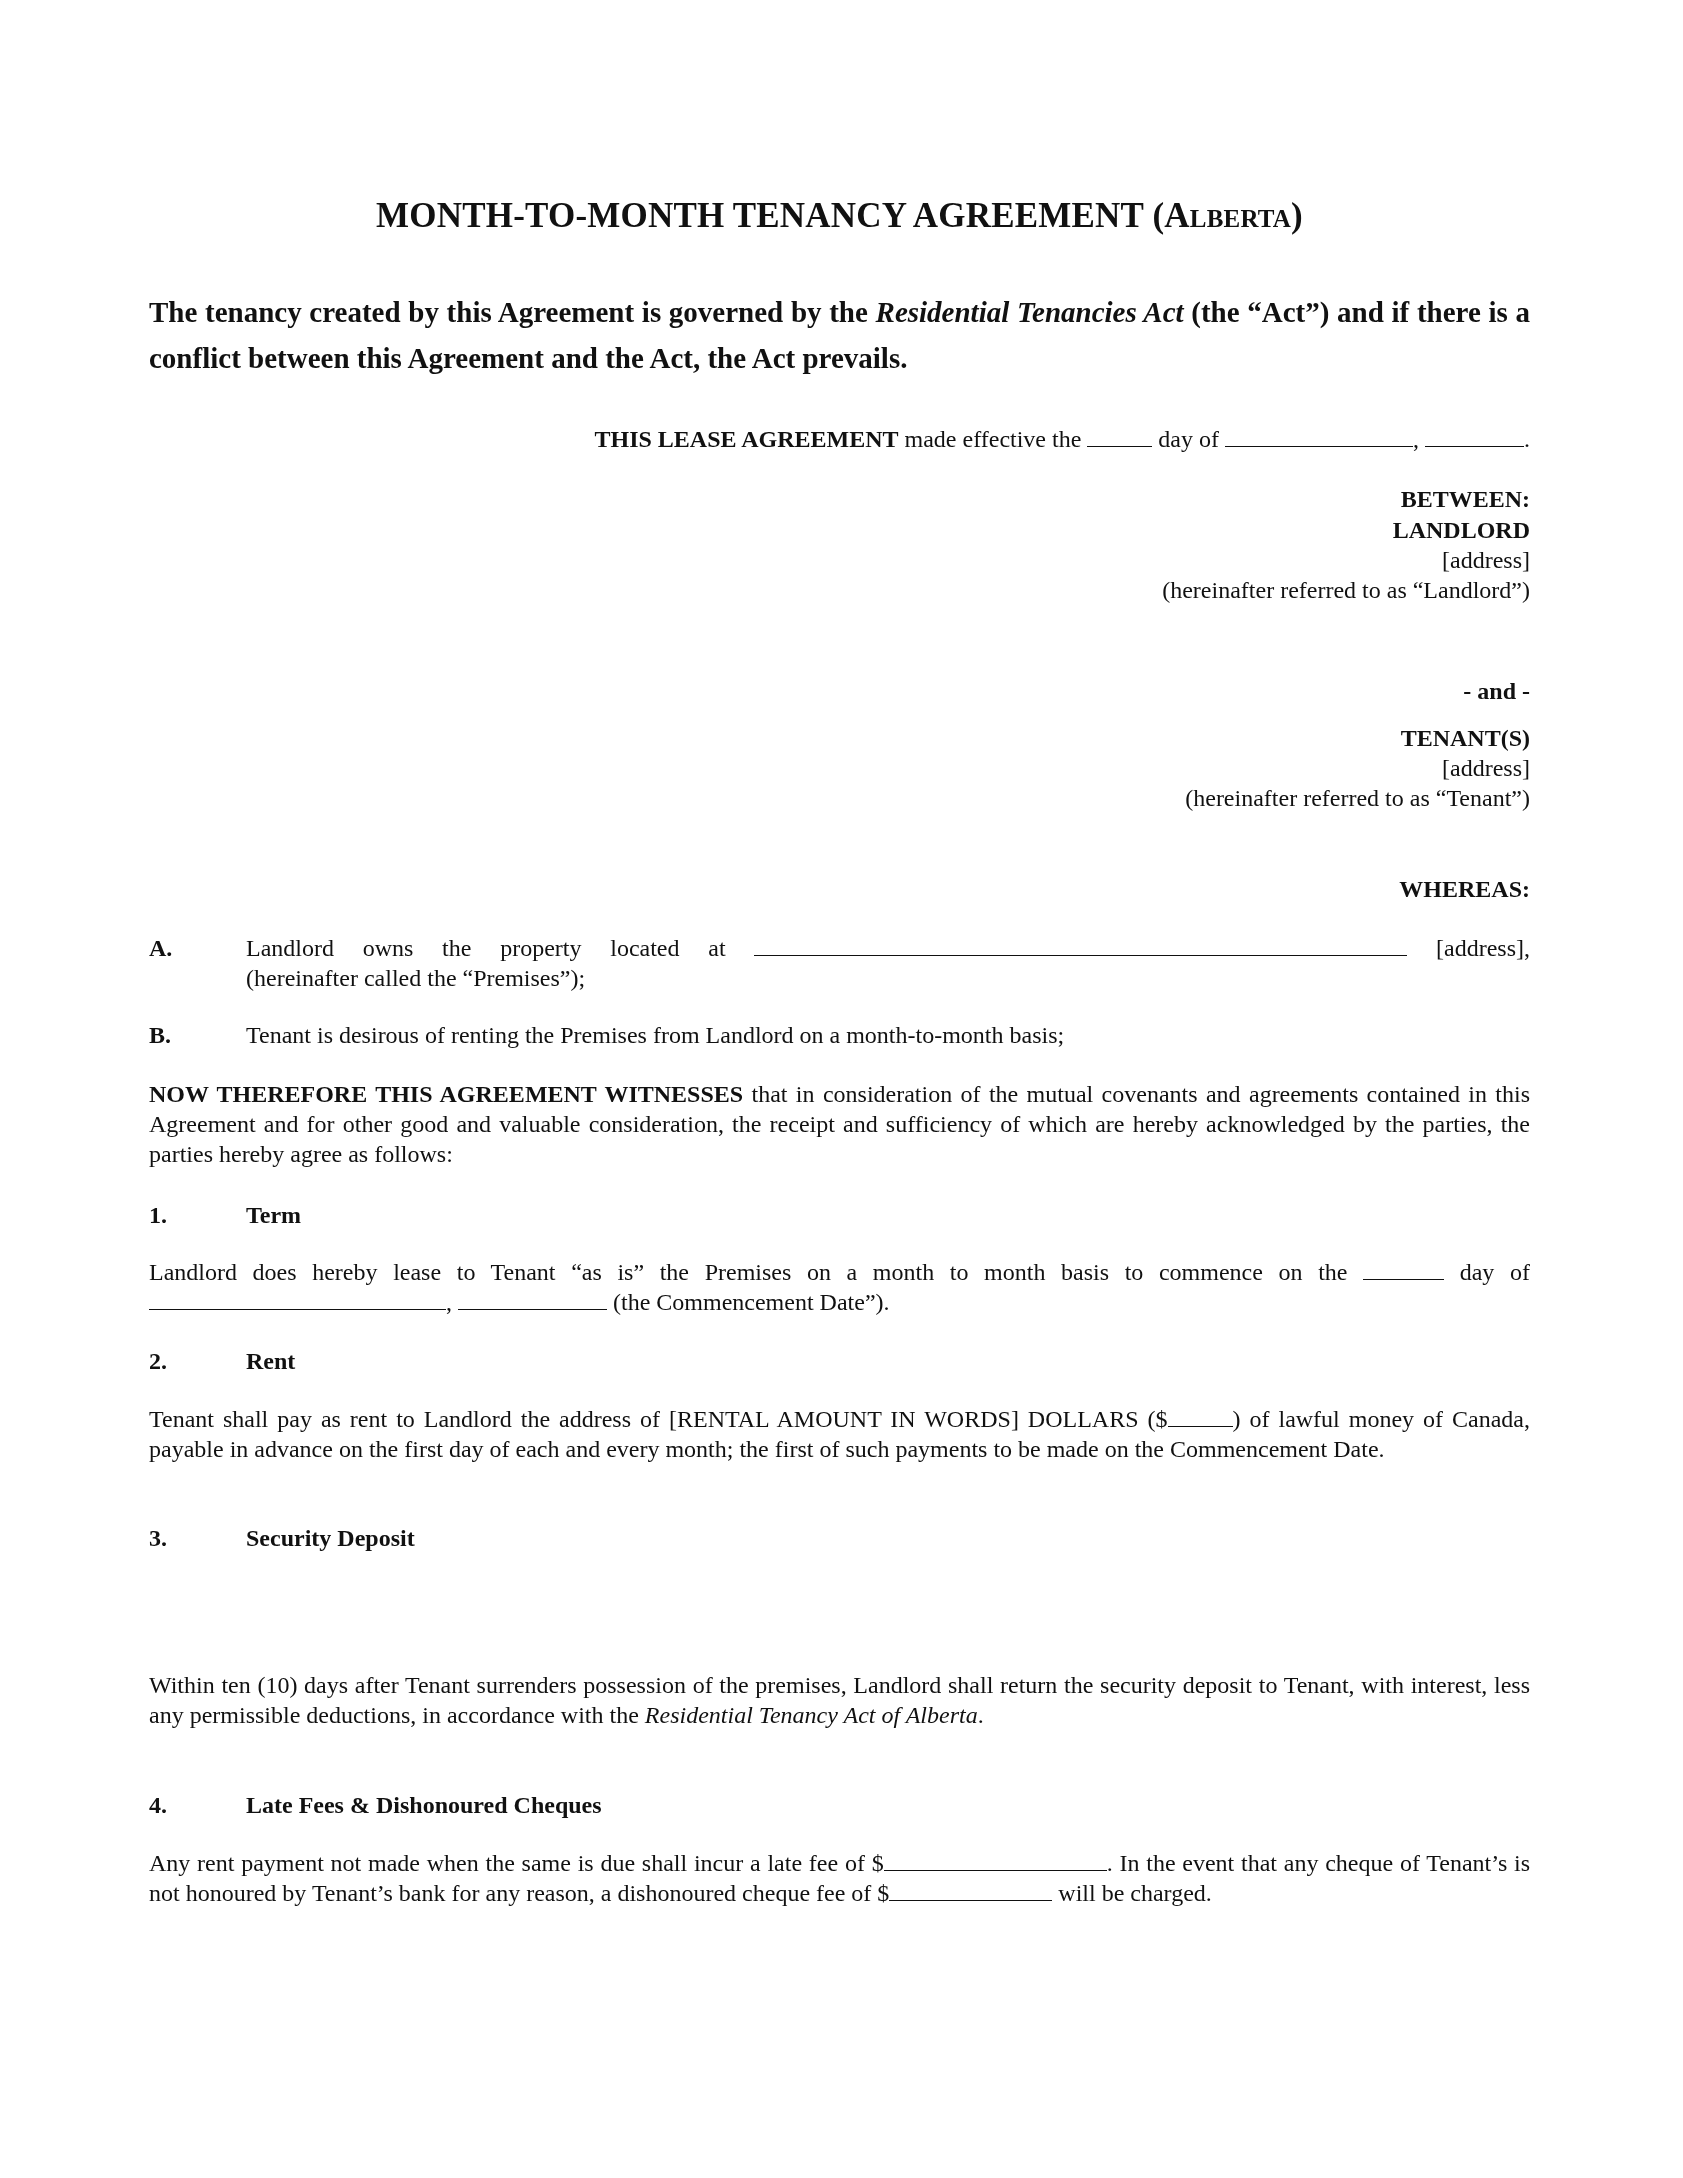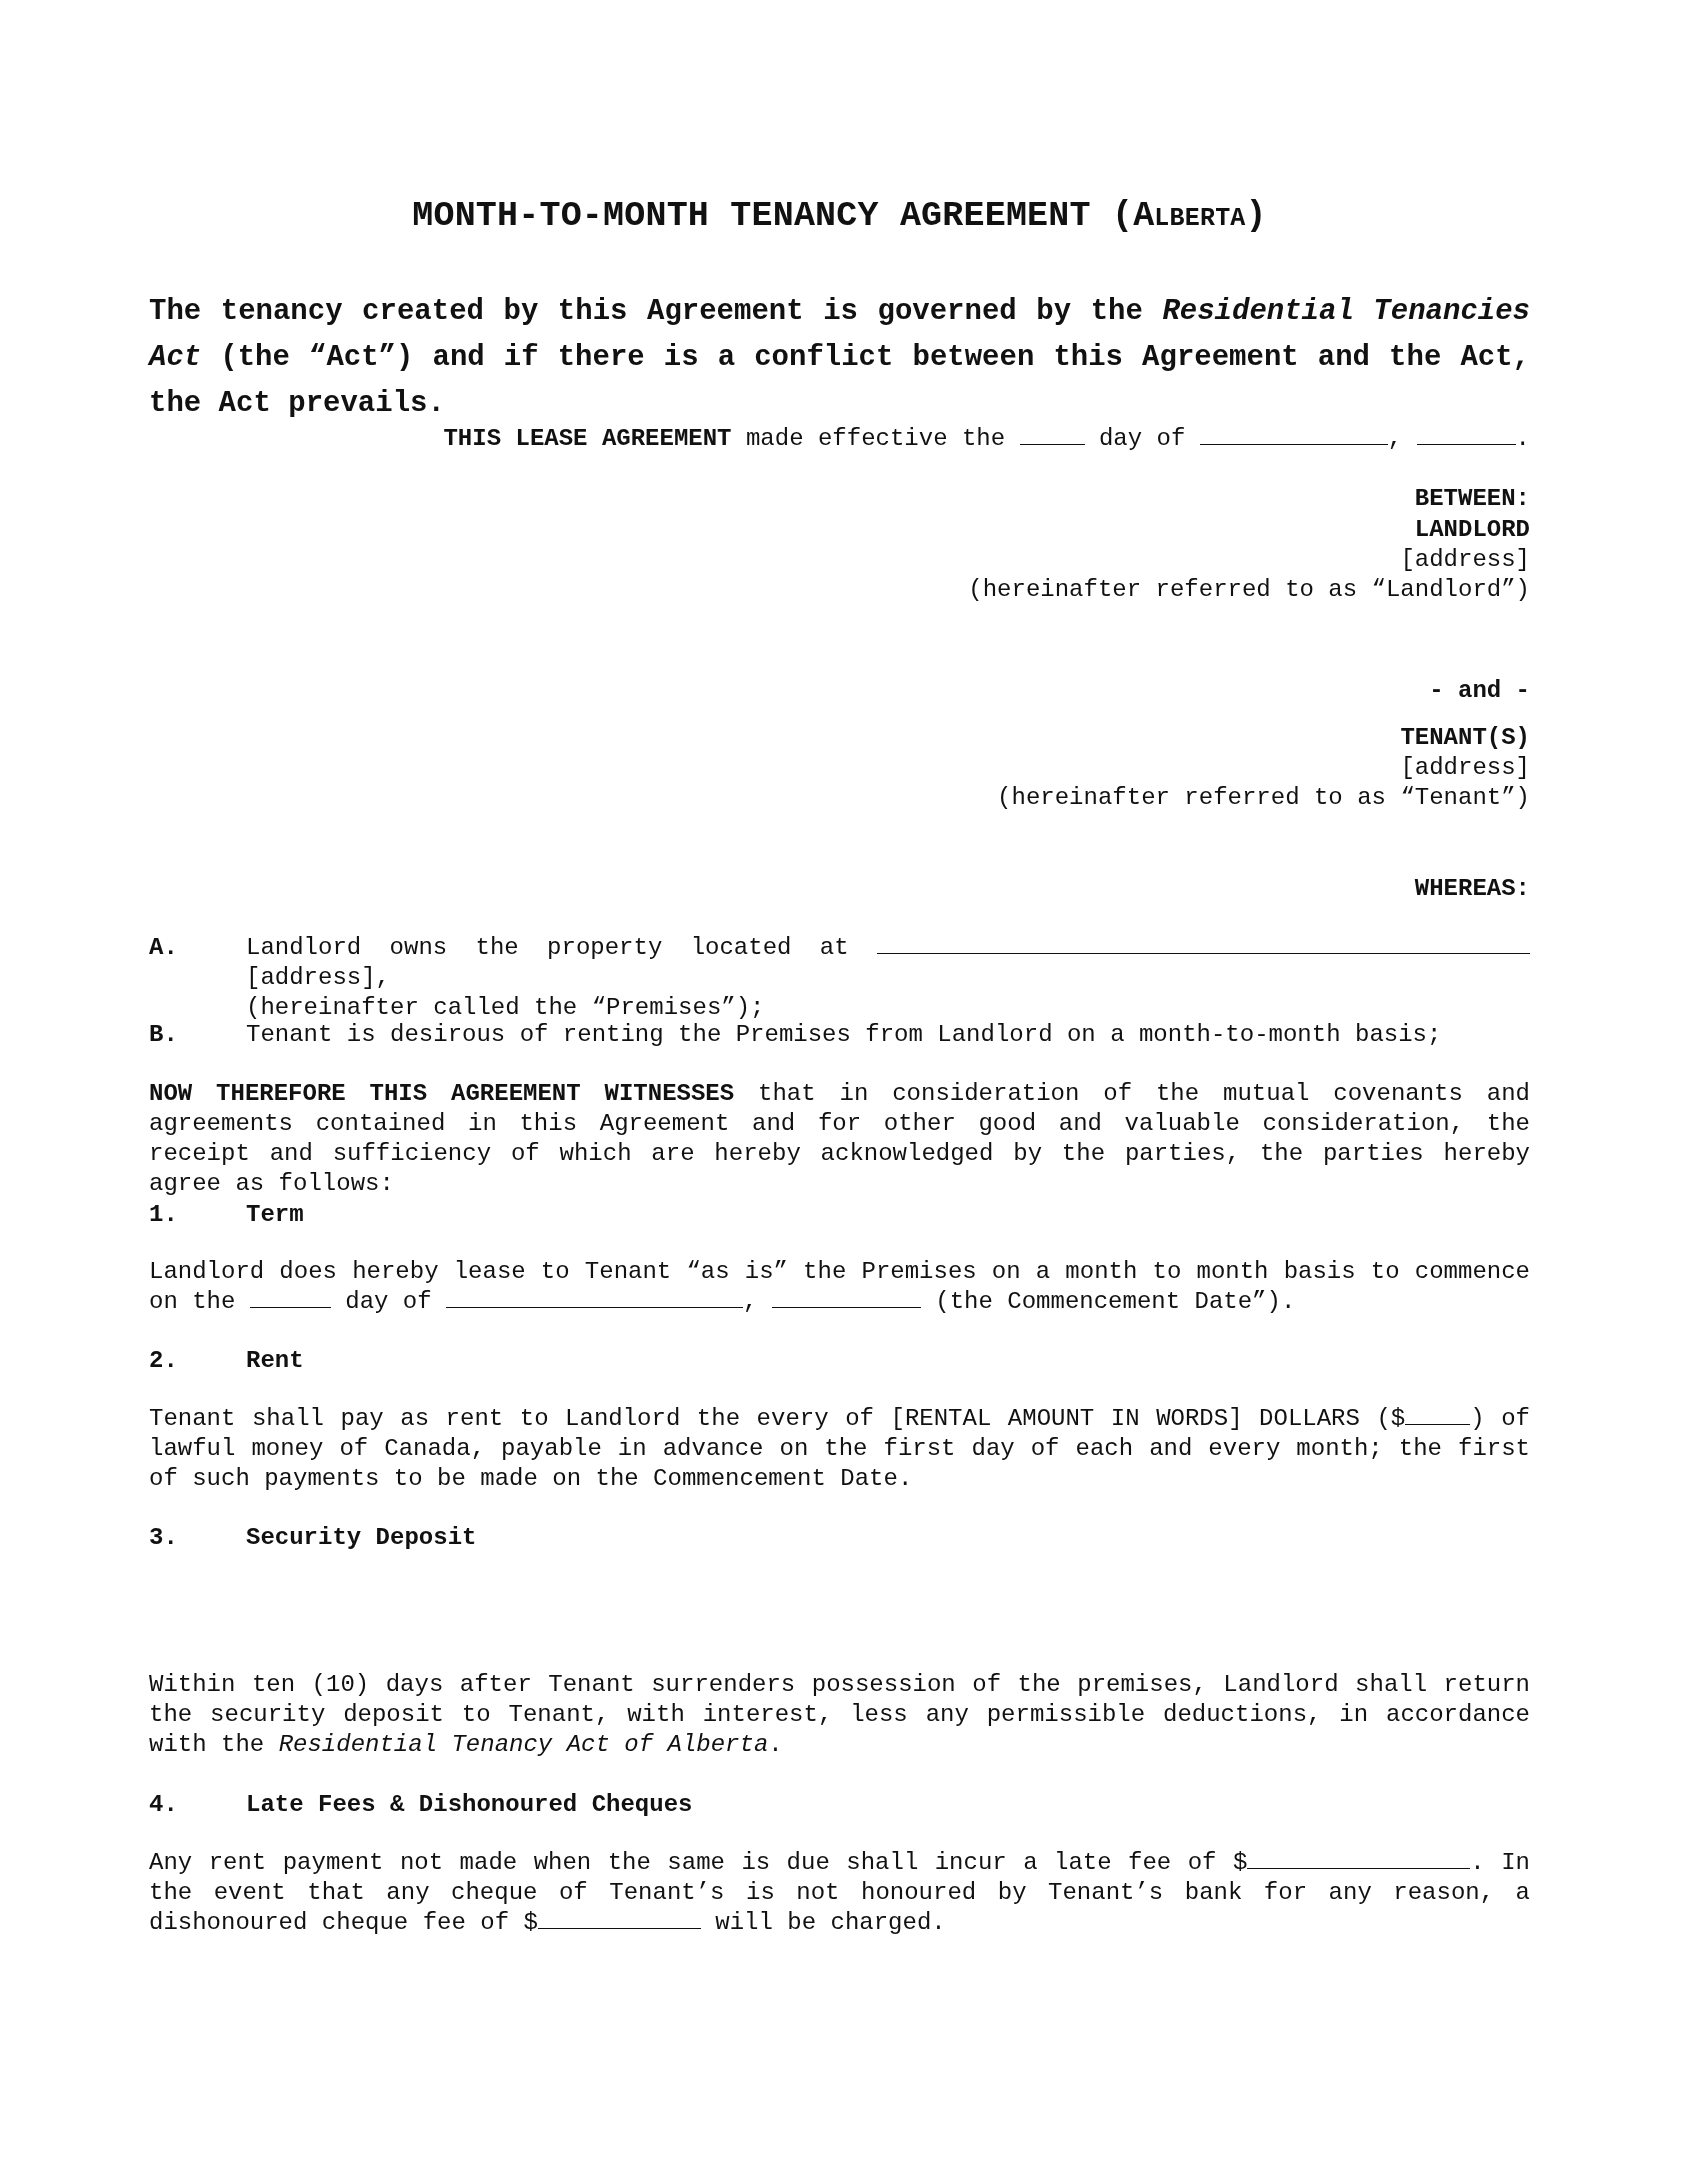--- a/index.html
+++ b/index.html
@@ -14,21 +14,20 @@
     overflow: hidden;
     color: #111111;
     font-family: "Liberation Serif", "DejaVu Serif", serif;
   }
   .page {
     position: absolute;
     left: 149px;
     top: 0;
     width: 1381px;
     height: 2008px;
-    font-family: Liberation Mono, monospace;
   }
   .abs { position: absolute; left: 0; width: 1381px; }
   .title {
     top: 194px;
     text-align: center;
     font-weight: bold;
     font-size: 35px;
     letter-spacing: 0.2px;
     line-height: 44px;
   }
@@ -141,21 +140,21 @@
   </div>
   <div class="abs body" style="top:1257px;">
     <span>Landlord does hereby lease to Tenant “as is” the Premises on a month to month basis to commence on the </span><span class="blank" style="width:81px;"></span><span> day of </span><span class="blank" style="width:297px;"></span><span>, </span><span class="blank" style="width:149px;"></span><span> (the Commencement Date”).</span>
   </div>
 
   <div class="abs body bold" style="top:1346px; height:32px;">
     <span class="heading-num">2.</span>
     <span class="heading-text">Rent</span>
   </div>
   <div class="abs body" style="top:1404px;">
-    <span>Tenant shall pay as rent to Landlord the every of [RENTAL AMOUNT IN WORDS] DOLLARS ($</span><span class="blank" style="width:65px;"></span><span>) of lawful money of Canada, payable in advance on the first day of each and every month; the first of such payments to be made on the Commencement Date.</span>
+    <span>Tenant shall pay as rent to Landlord the address of [RENTAL AMOUNT IN WORDS] DOLLARS ($</span><span class="blank" style="width:65px;"></span><span>) of lawful money of Canada, payable in advance on the first day of each and every month; the first of such payments to be made on the Commencement Date.</span>
   </div>
 
   <div class="abs body bold" style="top:1523px; height:32px;">
     <span class="heading-num">3.</span>
     <span class="heading-text">Security Deposit</span>
   </div>
   <div class="abs body" style="top:1670px;">
     <span>Within ten (10) days after Tenant surrenders possession of the premises, Landlord shall return the security deposit to Tenant, with interest, less any permissible deductions, in accordance with the </span><i>Residential Tenancy Act of Alberta</i><span>.</span>
   </div>
 

